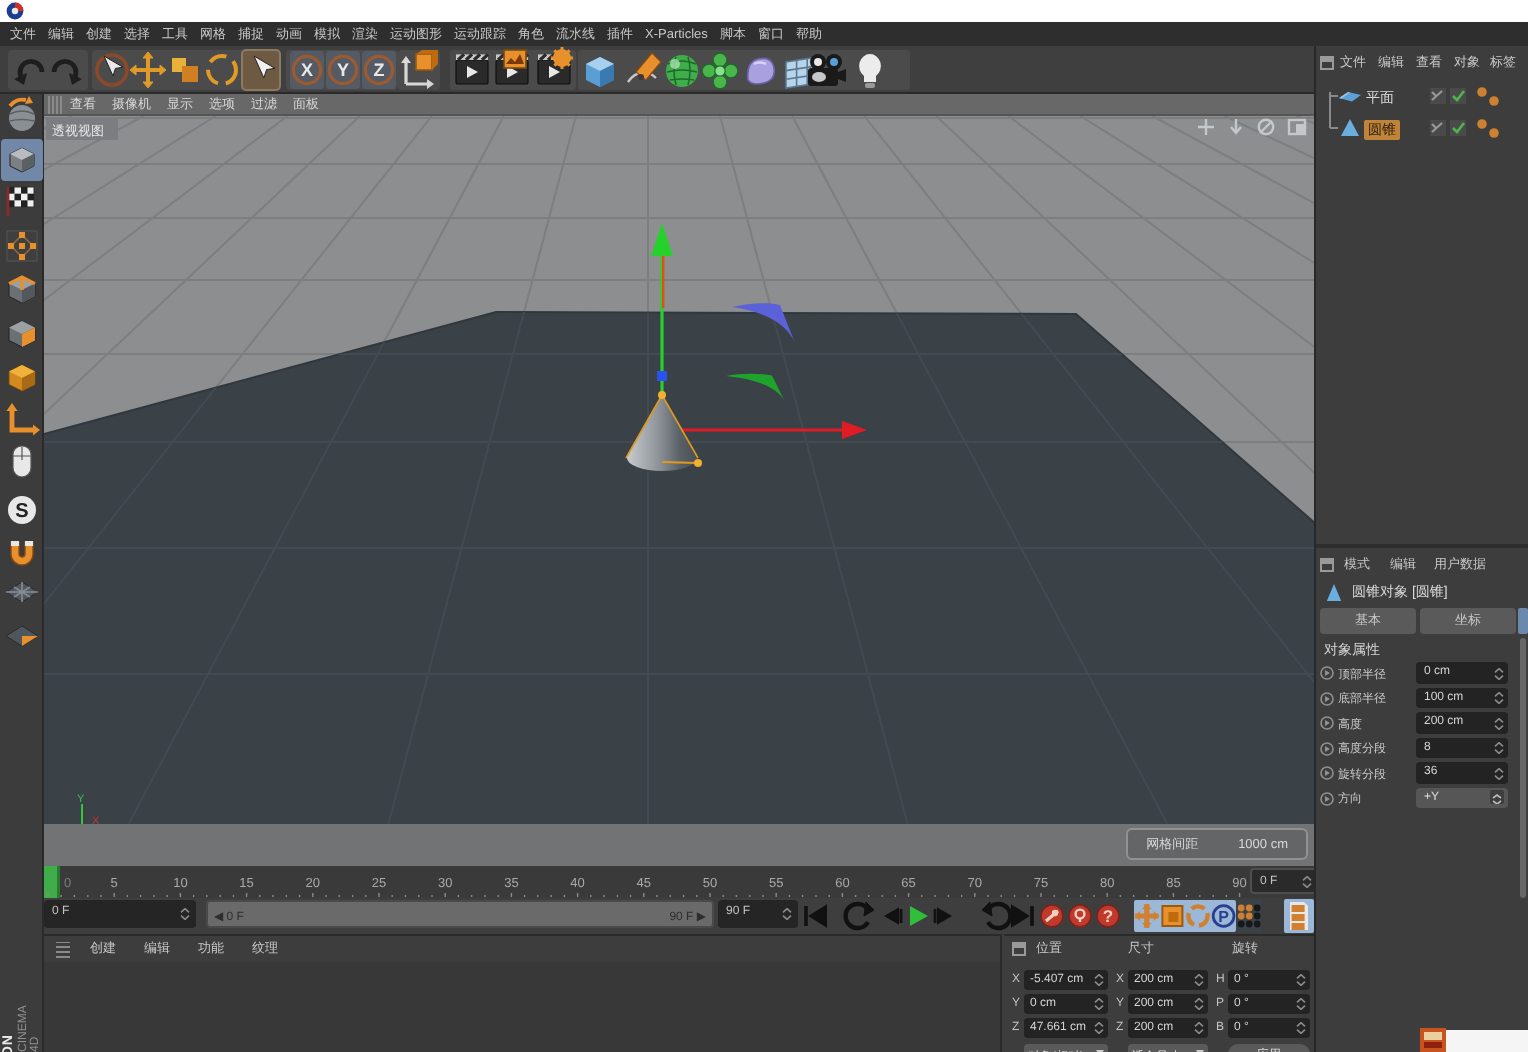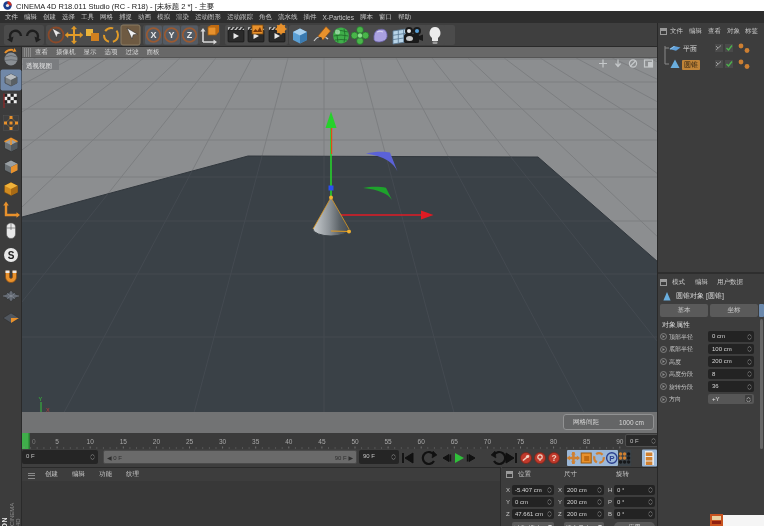--- a/index.html
+++ b/index.html
@@ -11,21 +11,20 @@
 .row{display:flex;align-items:center}
 </style></head>
 <body>
 
 <div class="abs" style="left:0;top:0;width:764px;height:11px;background:#ffffff">
   <svg class="abs" style="left:3px;top:1px" width="9" height="9" viewBox="0 0 9 9">
     <circle cx="4.5" cy="4.5" r="4.2" fill="#1b3f8f"></circle>
     <path d="M4.5 .3 A4.2 4.2 0 0 1 8.7 4.5 L4.5 4.5 Z" fill="#d03020"></path>
     <circle cx="4.5" cy="4.5" r="1.6" fill="#e8e8e8"></circle>
   </svg>
-  <div class="abs" style="left:16px;top:1.5px;font-size:7.5px;color:#1a1a1a;white-space:nowrap">CINEMA 4D R18.011 Studio (RC - R18) - [未标题 2 *] - 主要</div>
 </div>
 
 <div class="abs row" style="left:0;top:11px;width:764px;height:12px;background:#2e2e2e;padding-left:2px;gap:0;font-size:6.5px">
   <span class="t65" style="padding:0 3px">文件</span>
     <span class="t65" style="padding:0 3px">编辑</span>
     <span class="t65" style="padding:0 3px">创建</span>
     <span class="t65" style="padding:0 3px">选择</span>
     <span class="t65" style="padding:0 3px">工具</span>
     <span class="t65" style="padding:0 3px">网格</span>
     <span class="t65" style="padding:0 3px">捕捉</span>

